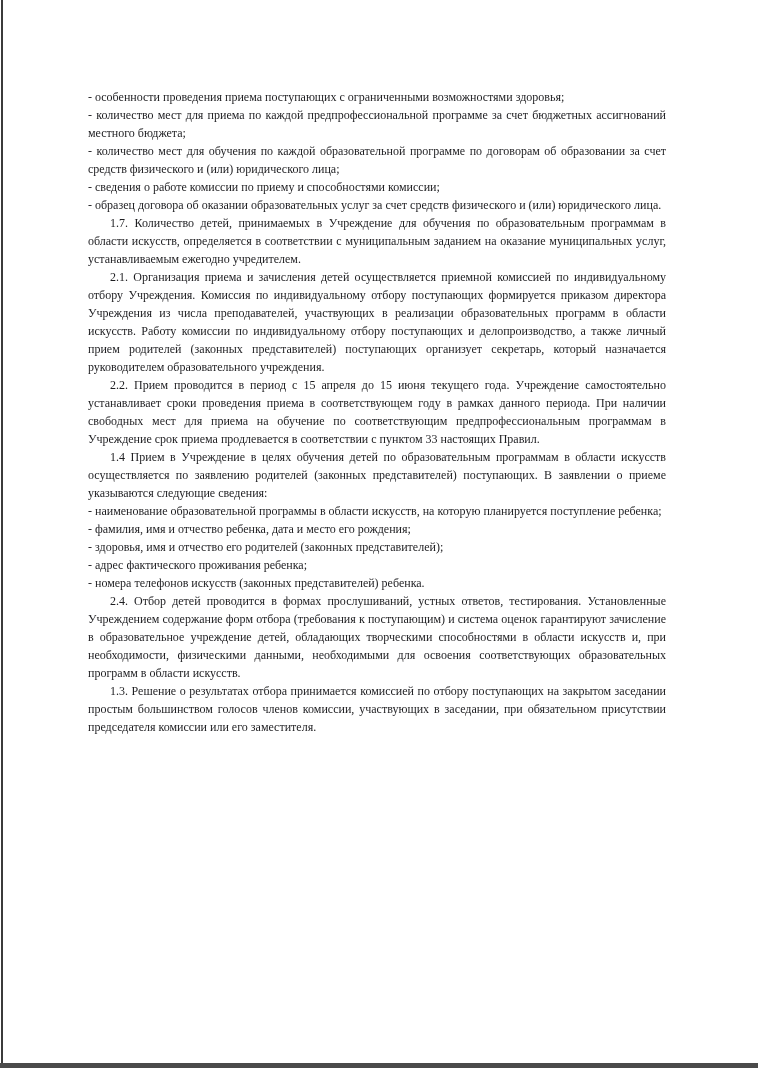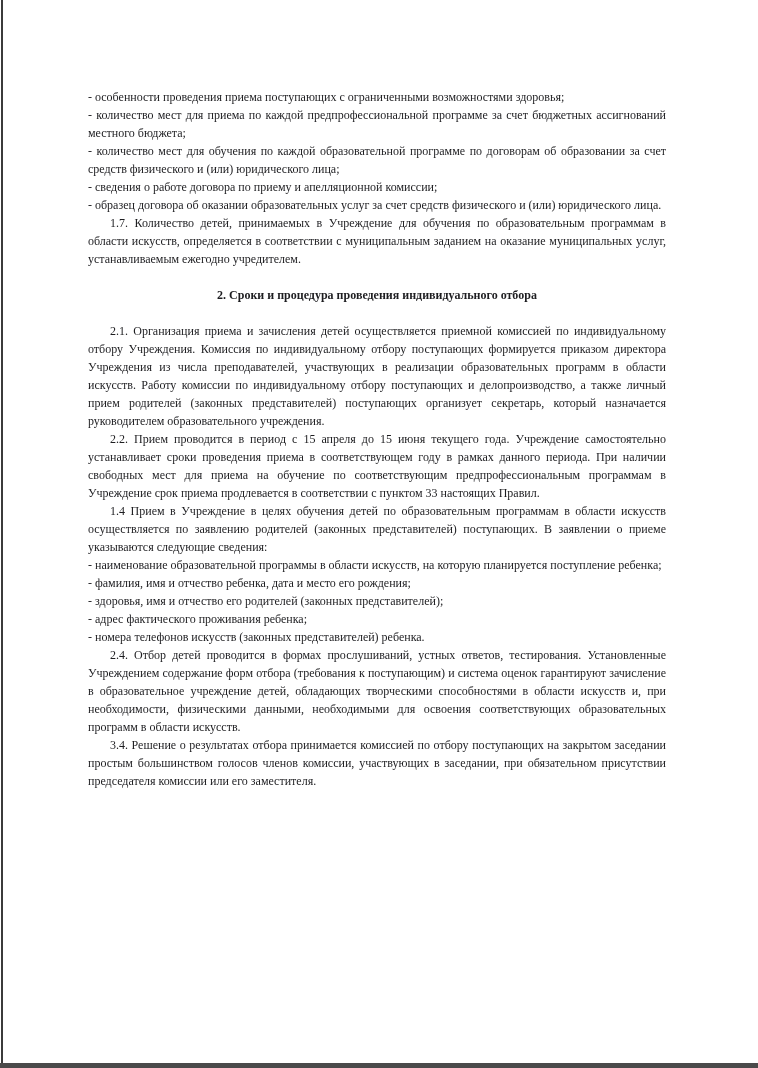--- a/index.html
+++ b/index.html
@@ -46,27 +46,26 @@
 </head>
 <body>
 
 <div class="left-edge"></div>
 <div class="bottom-edge"></div>
 
 <div class="text-block">
   <p class="para-list">- особенности проведения приема поступающих с ограниченными возможностями здоровья;</p>
   <p class="para-list">- количество мест для приема по каждой предпрофессиональной программе за счет бюджетных ассигнований местного бюджета;</p>
   <p class="para-list">- количество мест для обучения по каждой образовательной программе по договорам об образовании за счет средств физического и (или) юридического лица;</p>
-  <p class="para-list">- сведения о работе договора по приему и апелляционной комиссии;</p>
+  <p class="para-list">- сведения о работе комиссии по приему и способностями комиссии;</p>
   <p class="para-list">- образец договора об оказании образовательных услуг за счет средств физического и (или) юридического лица.</p>
   <p class="para-indent">1.7. Количество детей, принимаемых в Учреждение для обучения по образовательным программам в области искусств, определяется в соответствии с муниципальным заданием на оказание муниципальных услуг, устанавливаемым ежегодно учредителем.</p>
-  <p class="para-heading">2. Сроки и процедура проведения индивидуального отбора</p>
   <p class="para-indent">2.1. Организация приема и зачисления детей осуществляется приемной комиссией по индивидуальному отбору Учреждения. Комиссия по индивидуальному отбору поступающих формируется приказом директора Учреждения из числа преподавателей, участвующих в реализации образовательных программ в области искусств. Работу комиссии по индивидуальному отбору поступающих и делопроизводство, а также личный прием родителей (законных представителей) поступающих организует секретарь, который назначается руководителем образовательного учреждения.</p>
   <p class="para-indent">2.2. Прием проводится в период с 15 апреля до 15 июня текущего года. Учреждение самостоятельно устанавливает сроки проведения приема в соответствующем году в рамках данного периода. При наличии свободных мест для приема на обучение по соответствующим предпрофессиональным программам в Учреждение срок приема продлевается в соответствии с пунктом 33 настоящих Правил.</p>
   <p class="para-indent">1.4 Прием в Учреждение в целях обучения детей по образовательным программам в области искусств осуществляется по заявлению родителей (законных представителей) поступающих. В заявлении о приеме указываются следующие сведения:</p>
   <p class="para-list">- наименование образовательной программы в области искусств, на которую планируется поступление ребенка;</p>
   <p class="para-list">- фамилия, имя и отчество ребенка, дата и место его рождения;</p>
   <p class="para-list">- здоровья, имя и отчество его родителей (законных представителей);</p>
   <p class="para-list">- адрес фактического проживания ребенка;</p>
   <p class="para-list">- номера телефонов искусств (законных представителей) ребенка.</p>
   <p class="para-indent">2.4. Отбор детей проводится в формах прослушиваний, устных ответов, тестирования. Установленные Учреждением содержание форм отбора (требования к поступающим) и система оценок гарантируют зачисление в образовательное учреждение детей, обладающих творческими способностями в области искусств и, при необходимости, физическими данными, необходимыми для освоения соответствующих образовательных программ в области искусств.</p>
-  <p class="para-indent">3.4. Решение о результатах отбора принимается комиссией по отбору поступающих на закрытом заседании простым большинством голосов членов комиссии, участвующих в заседании, при обязательном присутствии председателя комиссии или его заместителя.</p>
+  <p class="para-indent">1.3. Решение о результатах отбора принимается комиссией по отбору поступающих на закрытом заседании простым большинством голосов членов комиссии, участвующих в заседании, при обязательном присутствии председателя комиссии или его заместителя.</p>
 </div>
 
 </body></html>

